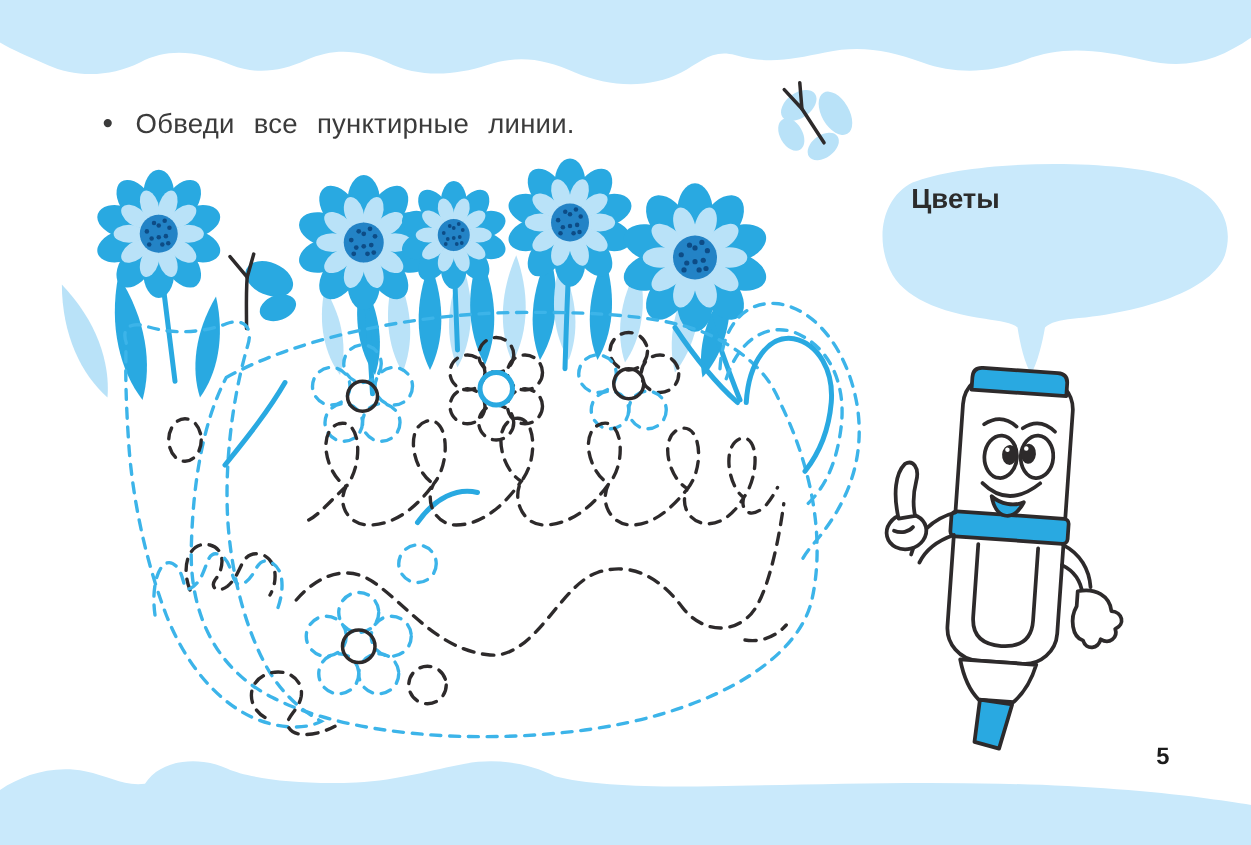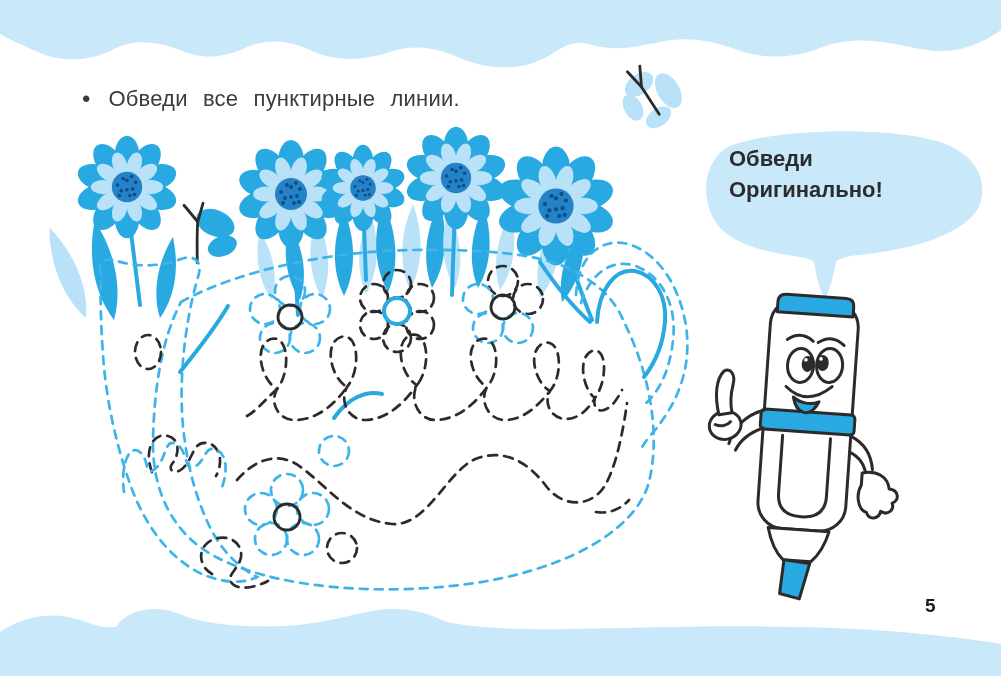--- a/index.html
+++ b/index.html
@@ -273,18 +273,17 @@
       <g>
         <path class="mk" fill="none" d="M44,-12 C58,-6 66,6 68,20"></path>
         <path class="mk" fill="none" d="M44,4 C54,8 60,16 62,26"></path>
         <path class="mk fw" d="M58,24 C72,20 84,26 86,38 C95,38 98,48 90,52 C93,59 86,65 79,61
              C78,69 68,71 65,63 C56,61 53,46 58,36 Z"></path>
       </g>
     </g>
   </svg>
 
   <div id="bubble-text">
-    <div class="l1">Обведи</div>
-    <div class="l3">Оригинально!</div>
+    <div class="l1">Цветы</div>
   </div>
 
   <div id="page-num">5</div>
 </div>
 
 </body></html>

